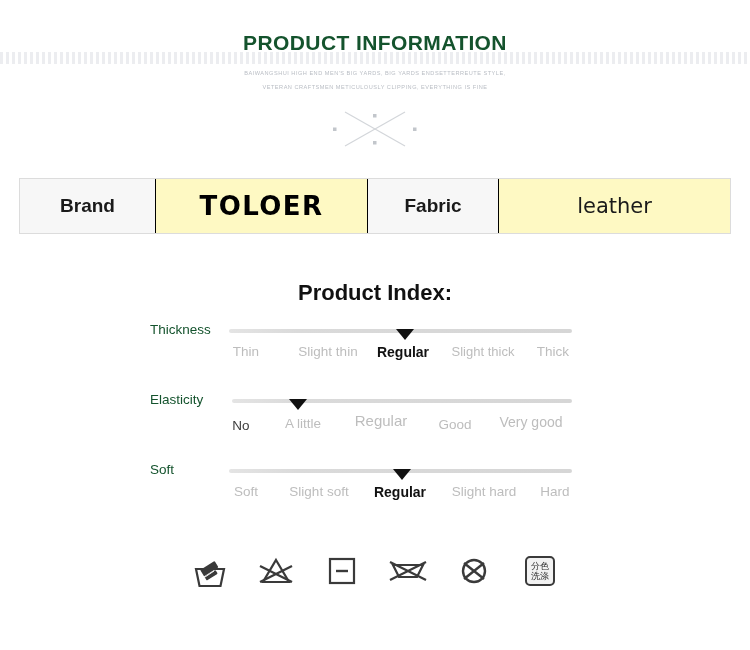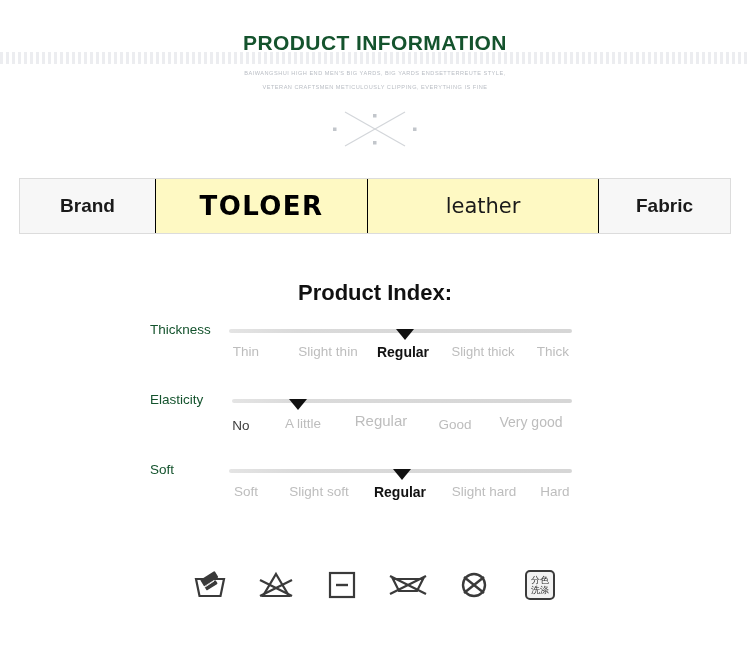--- a/index.html
+++ b/index.html
@@ -193,21 +193,21 @@
     width: 750px;
     display: flex;
     justify-content: center;
     align-items: center;
     gap: 20px;
   }
   .care-icon {
     width: 46px;
     height: 44px;
     display: flex;
-    align-items: flex-end;
+    align-items: flex-start;
     justify-content: center;
   }
   .cn-icon {
     width: 30px;
     height: 30px;
     border: 2.5px solid #3a3a3a;
     border-radius: 5px;
     display: flex;
     flex-direction: column;
     align-items: center;
@@ -246,25 +246,25 @@
   </svg>
 </div>
 
 <div class="spec-table">
   <div class="spec-cell spec-key cell-brand-key">
     <span>Brand</span>
   </div>
   <div class="spec-cell spec-val cell-brand-val">
     <span class="brand-word">TOLOER</span>
   </div>
+  <div class="spec-cell spec-key cell-fabric-key">
+    <span>Fabric</span>
+  </div>
   <div class="spec-cell spec-val cell-fabric-val">
     <span class="fabric-word">leather</span>
-  </div>
-  <div class="spec-cell spec-key cell-fabric-key">
-    <span>Fabric</span>
   </div>
 </div>
 
 <div class="index-title">Product Index:</div>
 
 <div class="index-block">
 
   <div class="index-row">
     <div class="row-label">Thickness</div>
     <div class="track track-thickness"></div>

